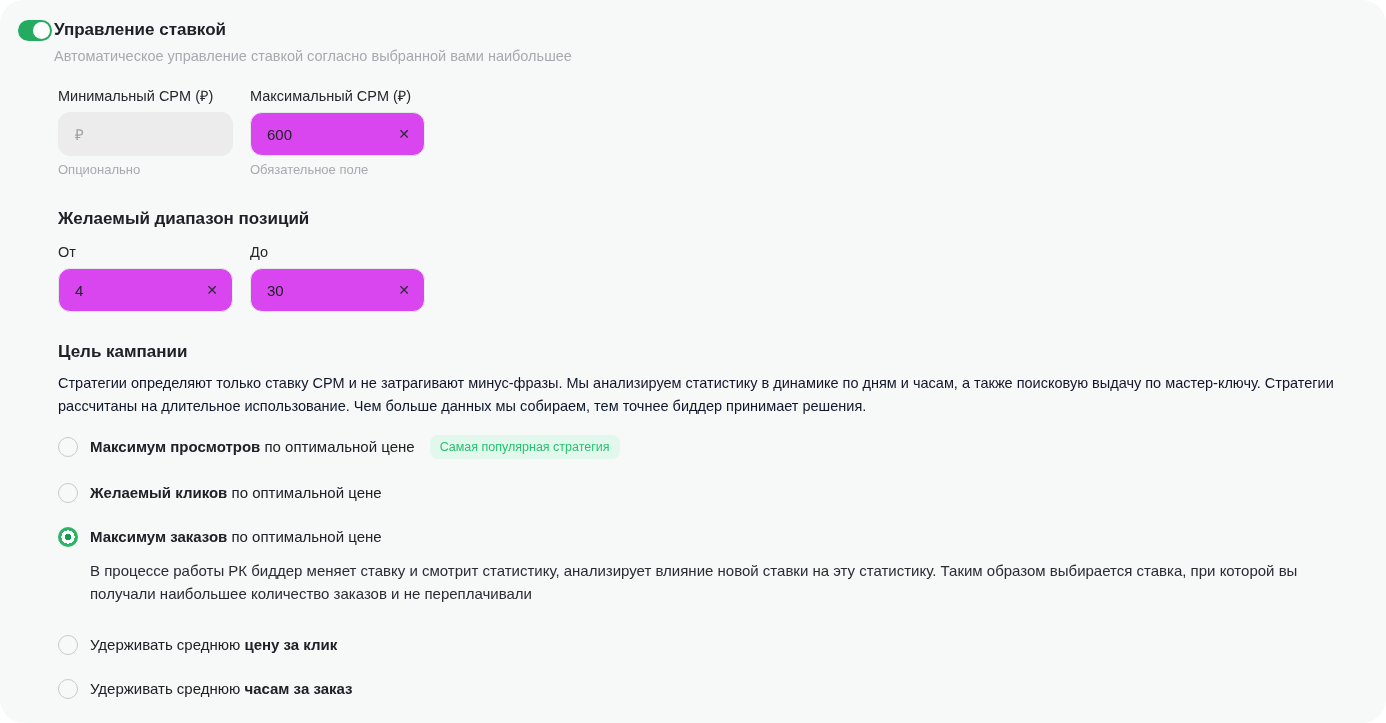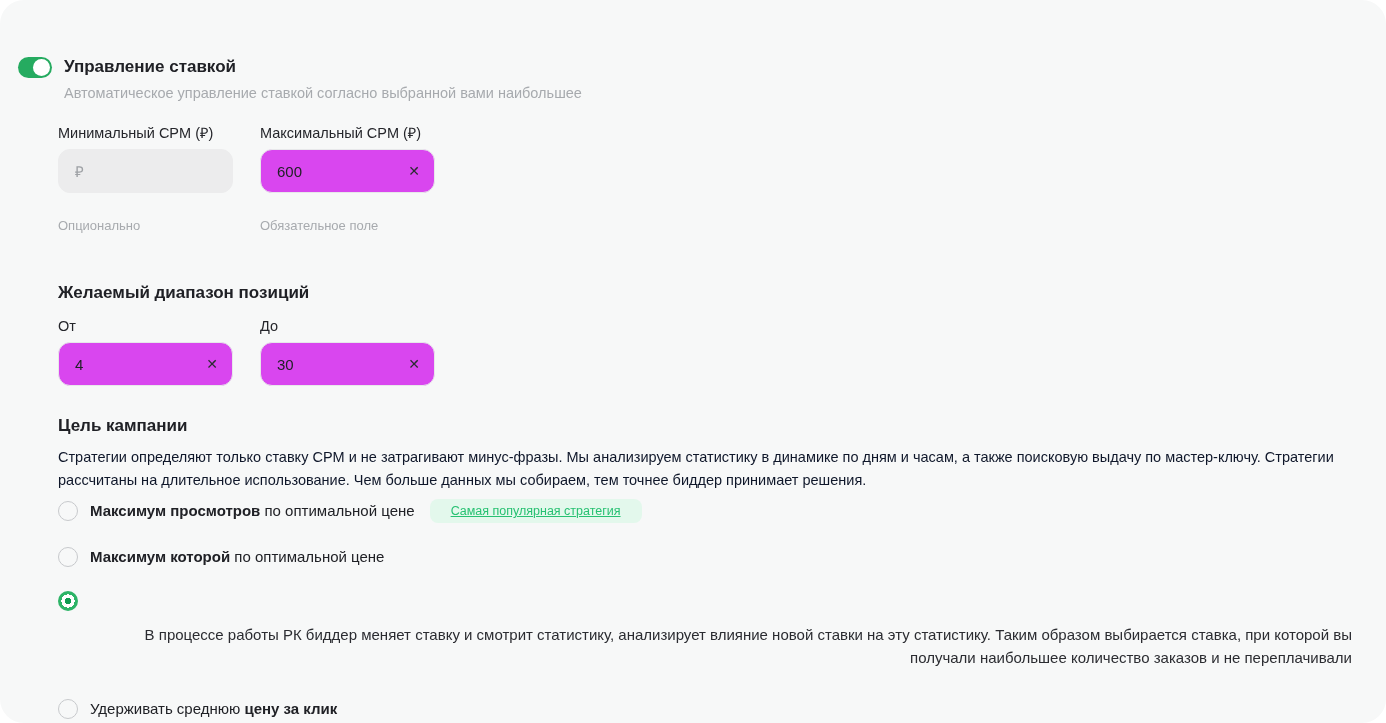--- a/index.html
+++ b/index.html
@@ -6,85 +6,84 @@
   html, body { background: #ffffff; font-family: "Liberation Sans", sans-serif; }
   .panel {
     width: 1386px; height: 723px;
     background: #f7f8f8;
     border-radius: 24px;
     overflow: hidden;
     position: relative;
     color: #202126;
   }
   
-  .header { display: flex; align-items: flex-start; padding: 19px 24px 0 18px; gap: 12px; margin-top: 37px; }
+  .header { display: flex; align-items: flex-start; padding: 19px 24px 0 18px; gap: 2px; }
   .toggle {
     width: 34px; height: 21px; border-radius: 11px;
     background: #c8cacd; position: relative; flex: 0 0 auto; margin-top: 1px;
     cursor: pointer;
   }
   .toggle.on { background: #25ab60; }
   .toggle .knob {
     position: absolute; top: 2px; left: 2px;
     width: 17px; height: 17px; border-radius: 50%; background: #ffffff;
     transition: left .15s;
   }
   .toggle.on .knob { left: 15px; }
   .header-text { padding-top: 0; }
   .title { font-size: 17px; font-weight: 700; line-height: 22px; color: #202126; }
   .subtitle { font-size: 14.5px; color: #a7aaae; margin-top: 5px; line-height: 20px; }
 
   .content { padding: 21px 24px 0 58px; }
 
   
-  .fields-row { display: flex; gap: 27px; }
+  .fields-row { display: flex; gap: 17px; }
   .field { width: 175px; }
   .field .flabel { font-size: 14.5px; color: #25262b; display: block; margin-bottom: 6px; line-height: 19px; }
   .inputbox {
     height: 44px; border-radius: 12px; background: #d946ef;
     border: 1px solid #e7e8ea;
     display: flex; align-items: center; padding: 0 14px 0 16px;
     font-size: 15px; color: #202126;
   }
   .inputbox .value { flex: 1 1 auto; }
   .inputbox.disabled { background: #ececed; border-color: #ececed; }
   .inputbox .placeholder { color: #9ea1a5; flex: 1 1 auto; }
   .clear-btn {
     background: none; border: none; font-size: 14px; color: #2b2c31;
     cursor: pointer; padding: 0; line-height: 1; font-family: inherit;
   }
-  .hint { font-size: 13px; color: #a7aaae; margin-top: 25px; }
+  .hint { font-size: 13px; color: #a7aaae; margin-top: 6px; }
 
   h2.section { font-size: 17px; font-weight: 700; color: #202126; line-height: 22px; }
-  .section-range { margin-top: 49px; margin-bottom: 13px; }
+  .section-range { margin-top: 31px; margin-bottom: 13px; }
   .section-goal { margin-top: 29px; }
 
   .goal-desc {
     margin-top: 9px; font-size: 14.5px; line-height: 23px; color: #0f172a;
     padding-right: 6px;
   }
 
   
-  .options { margin-top: 7px; text-align: right; }
+  .options { margin-top: 17px; }
   .option-row { display: flex; align-items: center; margin-bottom: 24px; cursor: pointer; }
   .radio {
     width: 20px; height: 20px; border-radius: 50%; flex: 0 0 auto;
     border: 1.5px solid #c7c9cc; background: transparent;
   }
   .radio.selected {
     border: none;
     background: radial-gradient(circle at 50% 50%, #0f9b51 0 3.5px, #ffffff 3.5px 6.6px, #2db467 6.6px 10px);
   }
   .option-label { margin-left: 12px; font-size: 15px; color: #202126; line-height: 20px; }
   .option-label b { font-weight: 700; }
   .badge {
     margin-left: 15px; background: #e3f8ec; color: #27c172;
-    font-size: 12.5px; line-height: 1; padding: 6px 21px 5px; border-radius: 8px;
+    font-size: 12.5px; line-height: 1; padding: 6px 10px 5px; border-radius: 8px;
     white-space: nowrap;
-    text-decoration: underline;
   }
   .option-desc {
     margin: -12px 0 30px 32px;
     font-size: 15px; line-height: 23px; color: #2b2c31;
     padding-right: 10px;
   }
 </style>
 </head>
 <body>
 
@@ -144,25 +143,26 @@
 
     <div class="options" id="options">
   <div class="option-row">
     <span class="radio"></span>
     <span class="option-label"><b>Максимум просмотров</b><span> по оптимальной цене</span></span>
   <span class="badge">Самая популярная стратегия</span>
         </div>
 
   <div class="option-row">
     <span class="radio"></span>
-    <span class="option-label"><b>Максимум которой</b><span> по оптимальной цене</span></span>
+    <span class="option-label"><b>Желаемый кликов</b><span> по оптимальной цене</span></span>
   </div>
 
   <div class="option-row">
     <span class="radio selected"></span>
+    <span class="option-label"><b>Максимум заказов</b><span> по оптимальной цене</span></span>
   </div>
 <div class="option-desc">В процессе работы РК биддер меняет ставку и смотрит статистику, анализирует влияние новой ставки на эту статистику. Таким образом выбирается ставка, при которой вы получали наибольшее количество заказов и не переплачивали</div>
   <div class="option-row">
     <span class="radio"></span>
     <span class="option-label"><span>Удерживать среднюю </span><b>цену за клик</b></span>
   </div>
 
   <div class="option-row">
     <span class="radio"></span>
     <span class="option-label"><span>Удерживать среднюю </span><b>часам за заказ</b></span>

